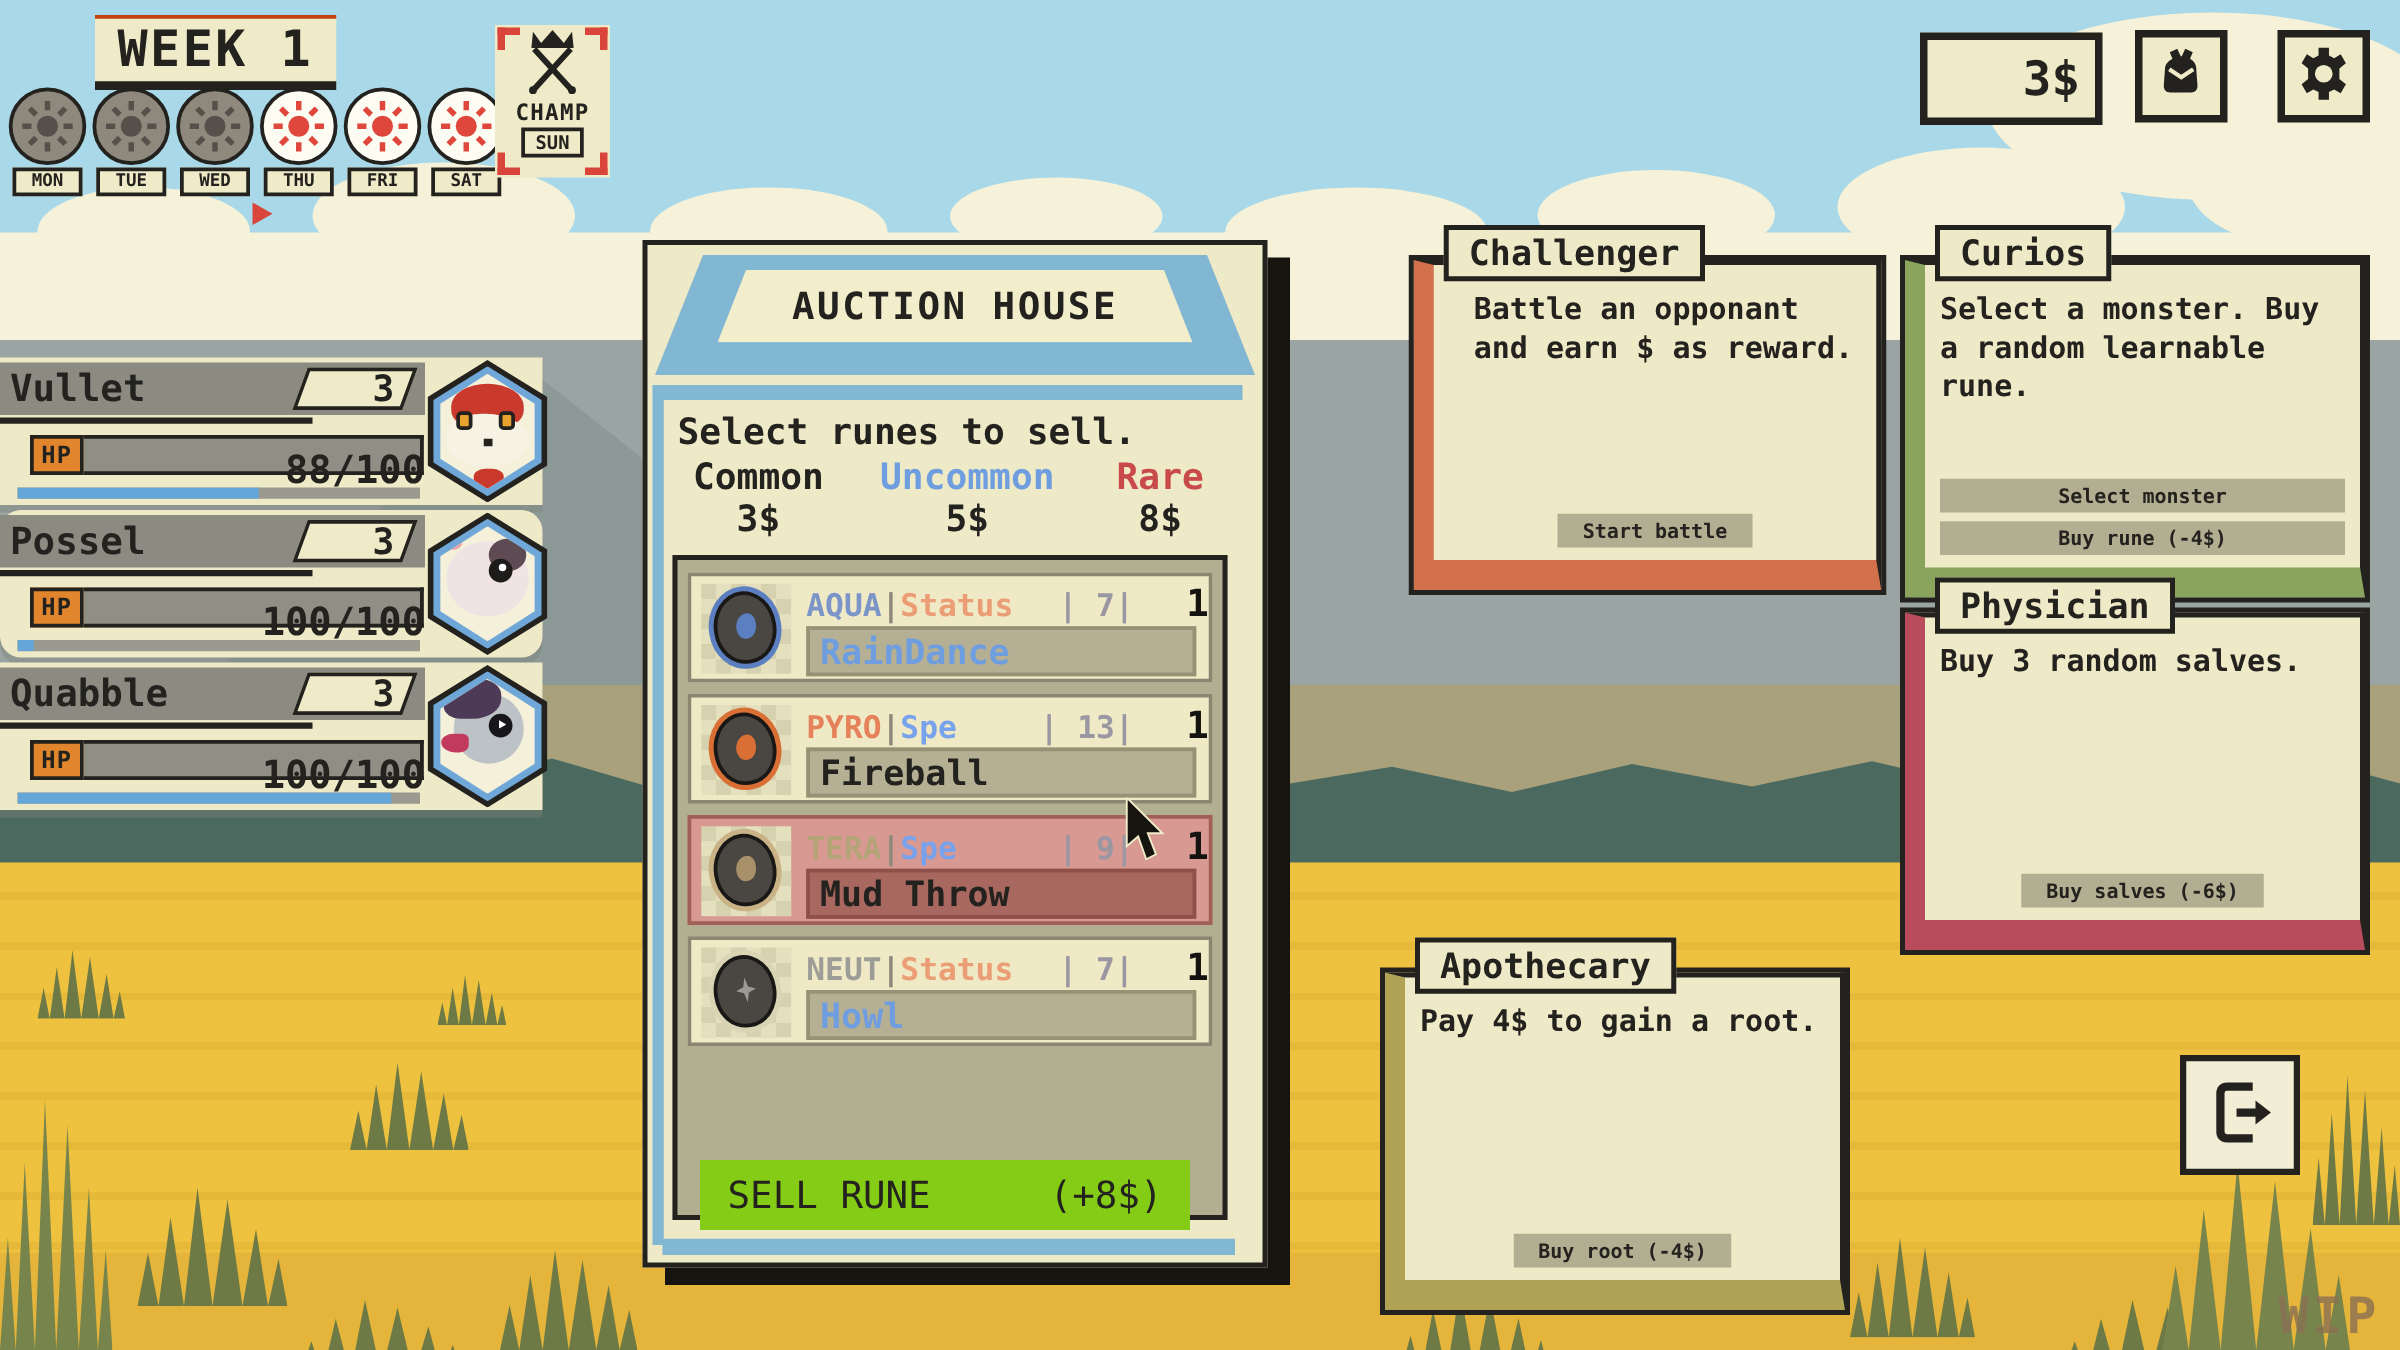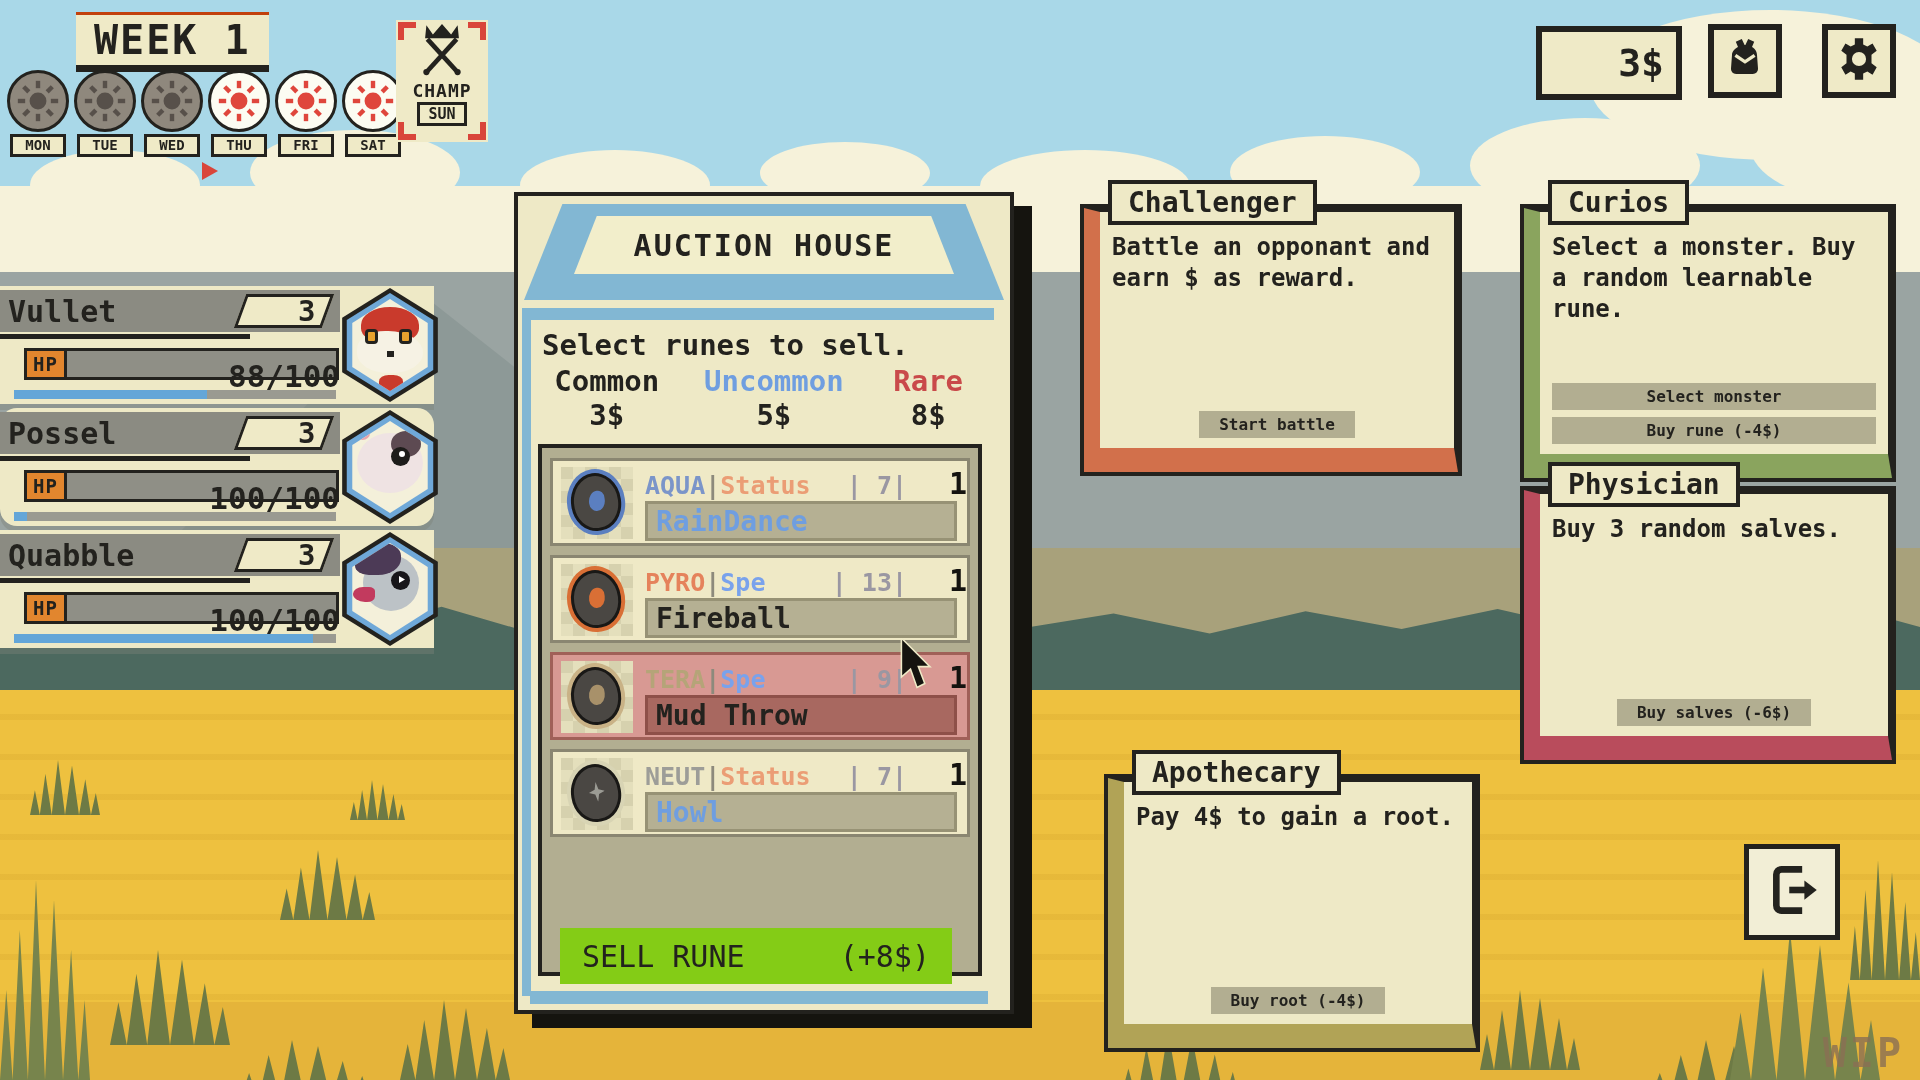--- a/index.html
+++ b/index.html
@@ -462,21 +462,21 @@
       </div>
 
     </div>
 
     <button class="sellbtn">
       <span>SELL RUNE</span>
       <span>(+8$)</span>
     </button>
   </div>
 
-  <div class="shop" style="left: 1084px; top: 208px; width: 374px; height: 264px; border-left-color: rgb(210, 112, 75); border-bottom-color: rgb(210, 112, 75);">
+  <div class="shop" style="left: 1131px; top: 208px; width: 374px; height: 264px; border-left-color: rgb(210, 112, 75); border-bottom-color: rgb(210, 112, 75); padding-left: 20px;">
     <h2>Challenger</h2>
     <div class="desc">Battle an opponant and earn $ as reward.</div>
     <div class="btns">
       <button class="shopbtn">Start battle</button>
     </div>
   </div>
 
   <div class="shop" style="left: 1524px; top: 208px; width: 368px; height: 270px; border-left-color: rgb(138, 164, 94); border-bottom-color: rgb(138, 164, 94);">
     <h2>Curios</h2>
     <div class="desc">Select a monster. Buy a random learnable rune.</div>

